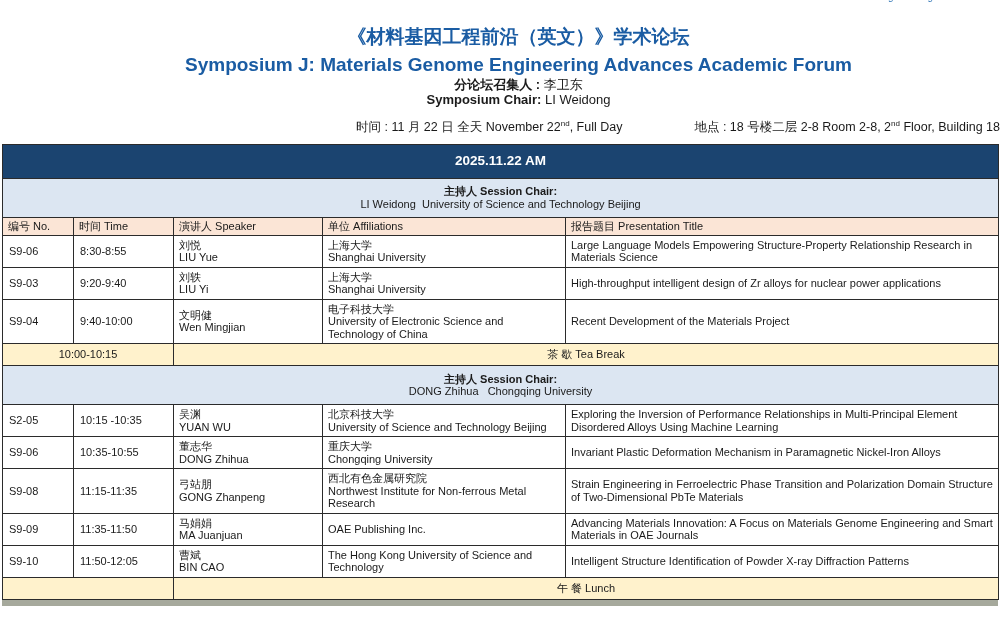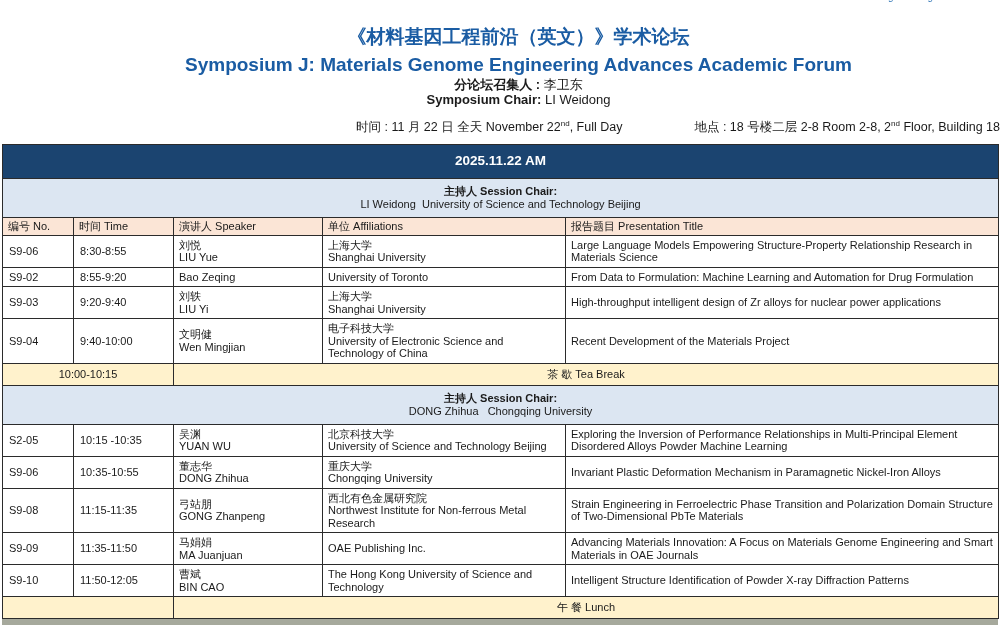--- a/index.html
+++ b/index.html
@@ -99,31 +99,20 @@
               <div class="ln">刘悦</div>
               <div class="ln">LIU Yue</div>
             </td>
       <td>
               <div class="ln">上海大学</div>
               <div class="ln">Shanghai University</div>
             </td>
       <td>Large Language Models Empowering Structure-Property Relationship Research in Materials Science</td>
     </tr>
 
-    <tr>
-      <td class="c-no">S9-02</td>
-      <td class="c-time">8:55-9:20</td>
-      <td>
-              <div class="ln">Bao Zeqing</div>
-            </td>
-      <td>
-              <div class="ln">University of Toronto</div>
-            </td>
-      <td>From Data to Formulation: Machine Learning and Automation for Drug Formulation</td>
-    </tr>
 
     <tr>
       <td class="c-no">S9-03</td>
       <td class="c-time">9:20-9:40</td>
       <td>
               <div class="ln">刘轶</div>
               <div class="ln">LIU Yi</div>
             </td>
       <td>
               <div class="ln">上海大学</div>
@@ -162,21 +151,21 @@
       <td class="c-no">S2-05</td>
       <td class="c-time">10:15 -10:35</td>
       <td>
               <div class="ln">吴渊</div>
               <div class="ln">YUAN WU</div>
             </td>
       <td>
               <div class="ln">北京科技大学</div>
               <div class="ln">University of Science and Technology Beijing</div>
             </td>
-      <td>Exploring the Inversion of Performance Relationships in Multi-Principal Element Disordered Alloys Powder Machine Learning</td>
+      <td>Exploring the Inversion of Performance Relationships in Multi-Principal Element Disordered Alloys Using Machine Learning</td>
     </tr>
 
     <tr>
       <td class="c-no">S9-06</td>
       <td class="c-time">10:35-10:55</td>
       <td>
               <div class="ln">董志华</div>
               <div class="ln">DONG Zhihua</div>
             </td>
       <td>

